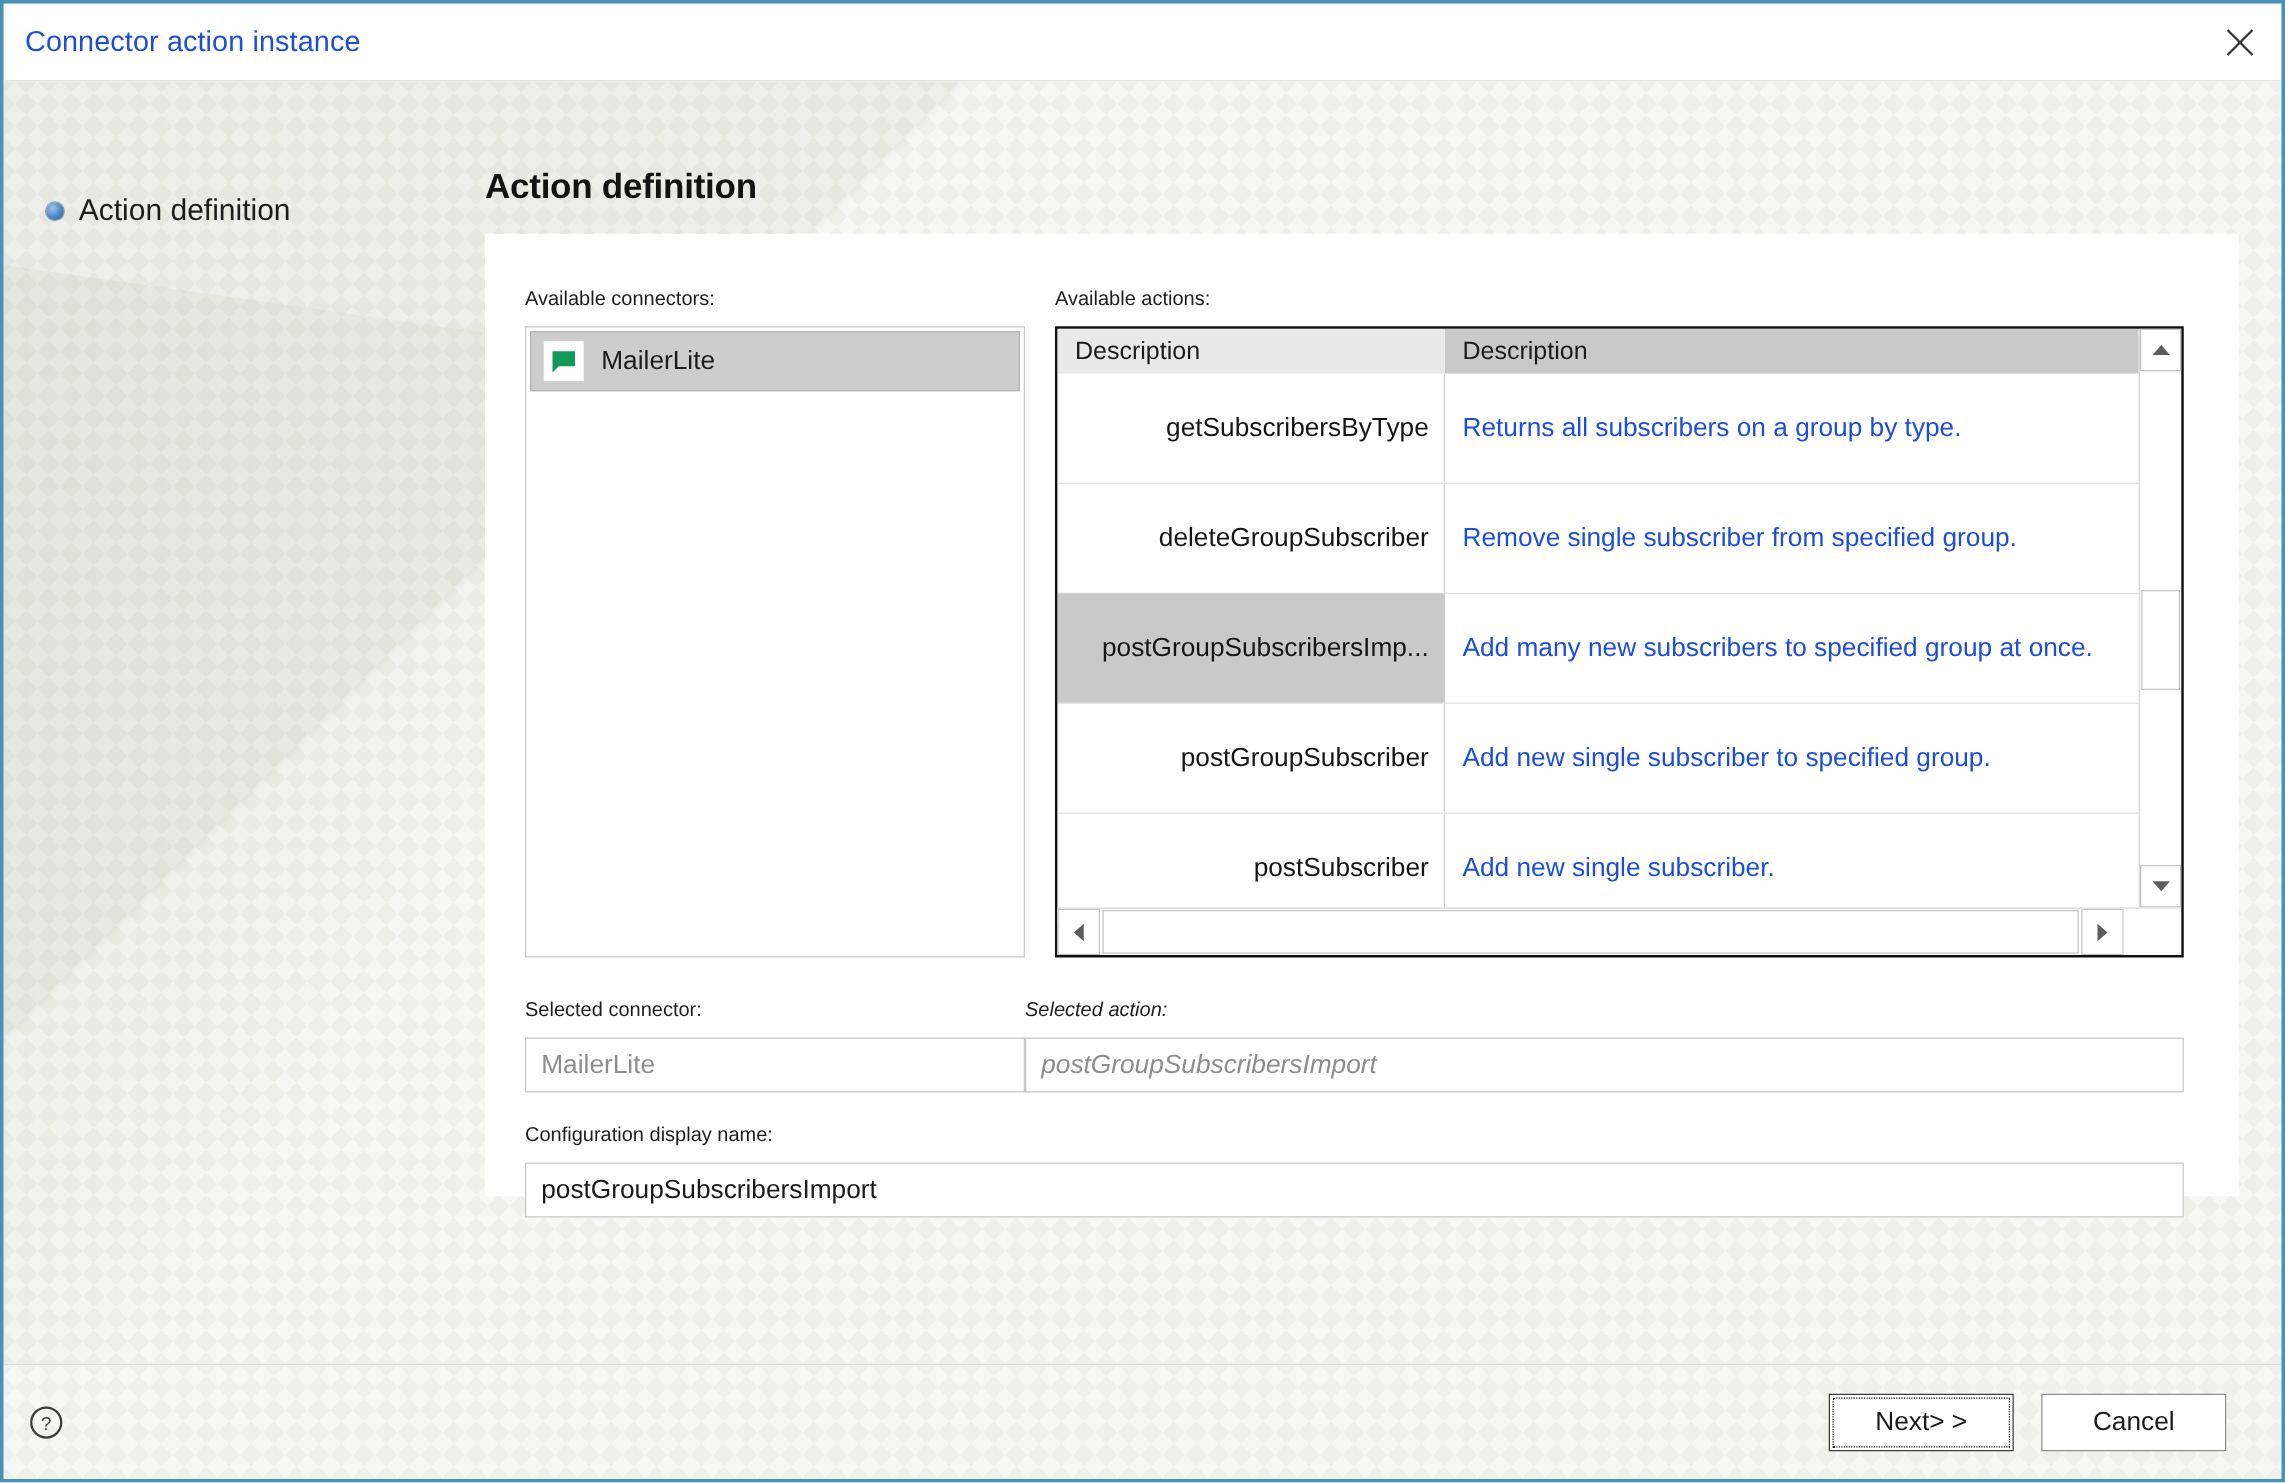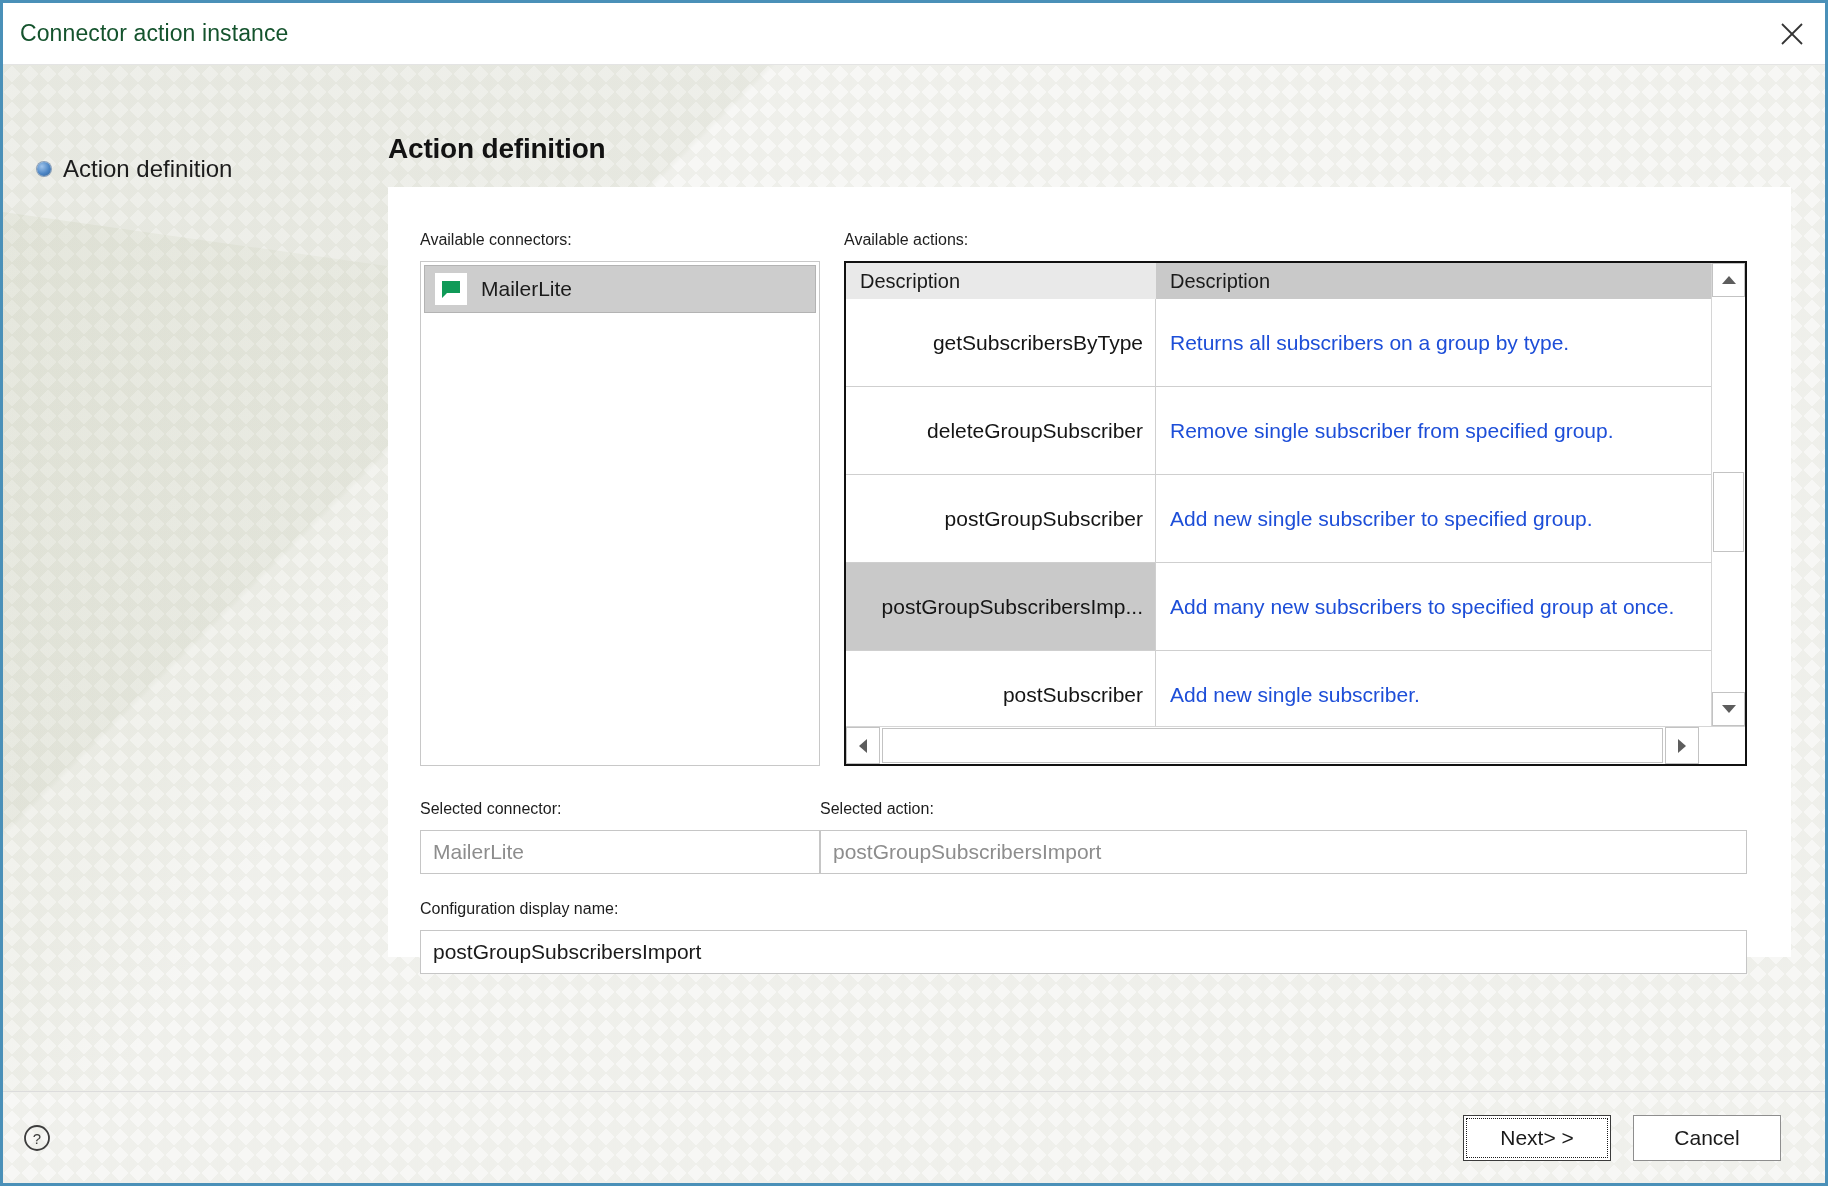--- a/index.html
+++ b/index.html
@@ -29,21 +29,21 @@
     flex: 0 0 62px;
     background: #ffffff;
     display: flex;
     align-items: center;
     position: relative;
     border-bottom: 1px solid #e4e4e4;
   }
   #title-text {
     margin-left: 17px;
     font-size: 23px;
-    color: #14532d;
+    color: #1d4ed8;
     letter-spacing: .1px;
   }
   #close-btn {
     position: absolute;
     right: 0px; top: 0;
     width: 66px; height: 61px;
     display: flex; align-items: center; justify-content: center;
     cursor: pointer;
   }
   #close-btn svg { display: block; }
@@ -271,21 +271,21 @@
     background: #ffffff;
     border: 1px solid #c3c3c3;
     cursor: pointer;
   }
   #hcorner { width: 46px; flex: 0 0 46px; background: #ffffff; }
 
   
   #lower { margin-top: 34px; }
   #lower-row { display: flex; }
   #lr-left { width: 400px; flex: 0 0 400px; }
-  #lr-right { flex: 1 1 auto; min-width: 0; }
+  #lr-right { flex: 1 1 auto; min-width: 0; font-style: italic; }
 
   .txt {
     height: 44px;
     border: 1px solid #c6c6c6;
     background: #ffffff;
     display: flex; align-items: center;
     padding-left: 12px;
     font-size: 21px;
     width: 100%;
     font-family: "Liberation Sans", sans-serif;
@@ -405,27 +405,27 @@
 
                     <div id="grid-rows">
                       <div class="grow">
                         <div class="gc1">getSubscribersByType</div>
                         <div class="gc2">Returns all subscribers on a group by type.</div>
                       </div>
                       <div class="grow">
                         <div class="gc1">deleteGroupSubscriber</div>
                         <div class="gc2">Remove single subscriber from specified group.</div>
                       </div>
+                      <div class="grow selected">
+                        <div class="gc1">postGroupSubscribersImp...</div>
+                        <div class="gc2">Add many new subscribers to specified group at once.</div>
+                      </div>
                       <div class="grow">
                         <div class="gc1">postGroupSubscriber</div>
                         <div class="gc2">Add new single subscriber to specified group.</div>
-                      </div>
-                      <div class="grow selected">
-                        <div class="gc1">postGroupSubscribersImp...</div>
-                        <div class="gc2">Add many new subscribers to specified group at once.</div>
                       </div>
                       <div class="grow">
                         <div class="gc1">postSubscriber</div>
                         <div class="gc2">Add new single subscriber.</div>
                       </div>
                     </div>
 
                   </div>
 
                   <div id="vscroll">

